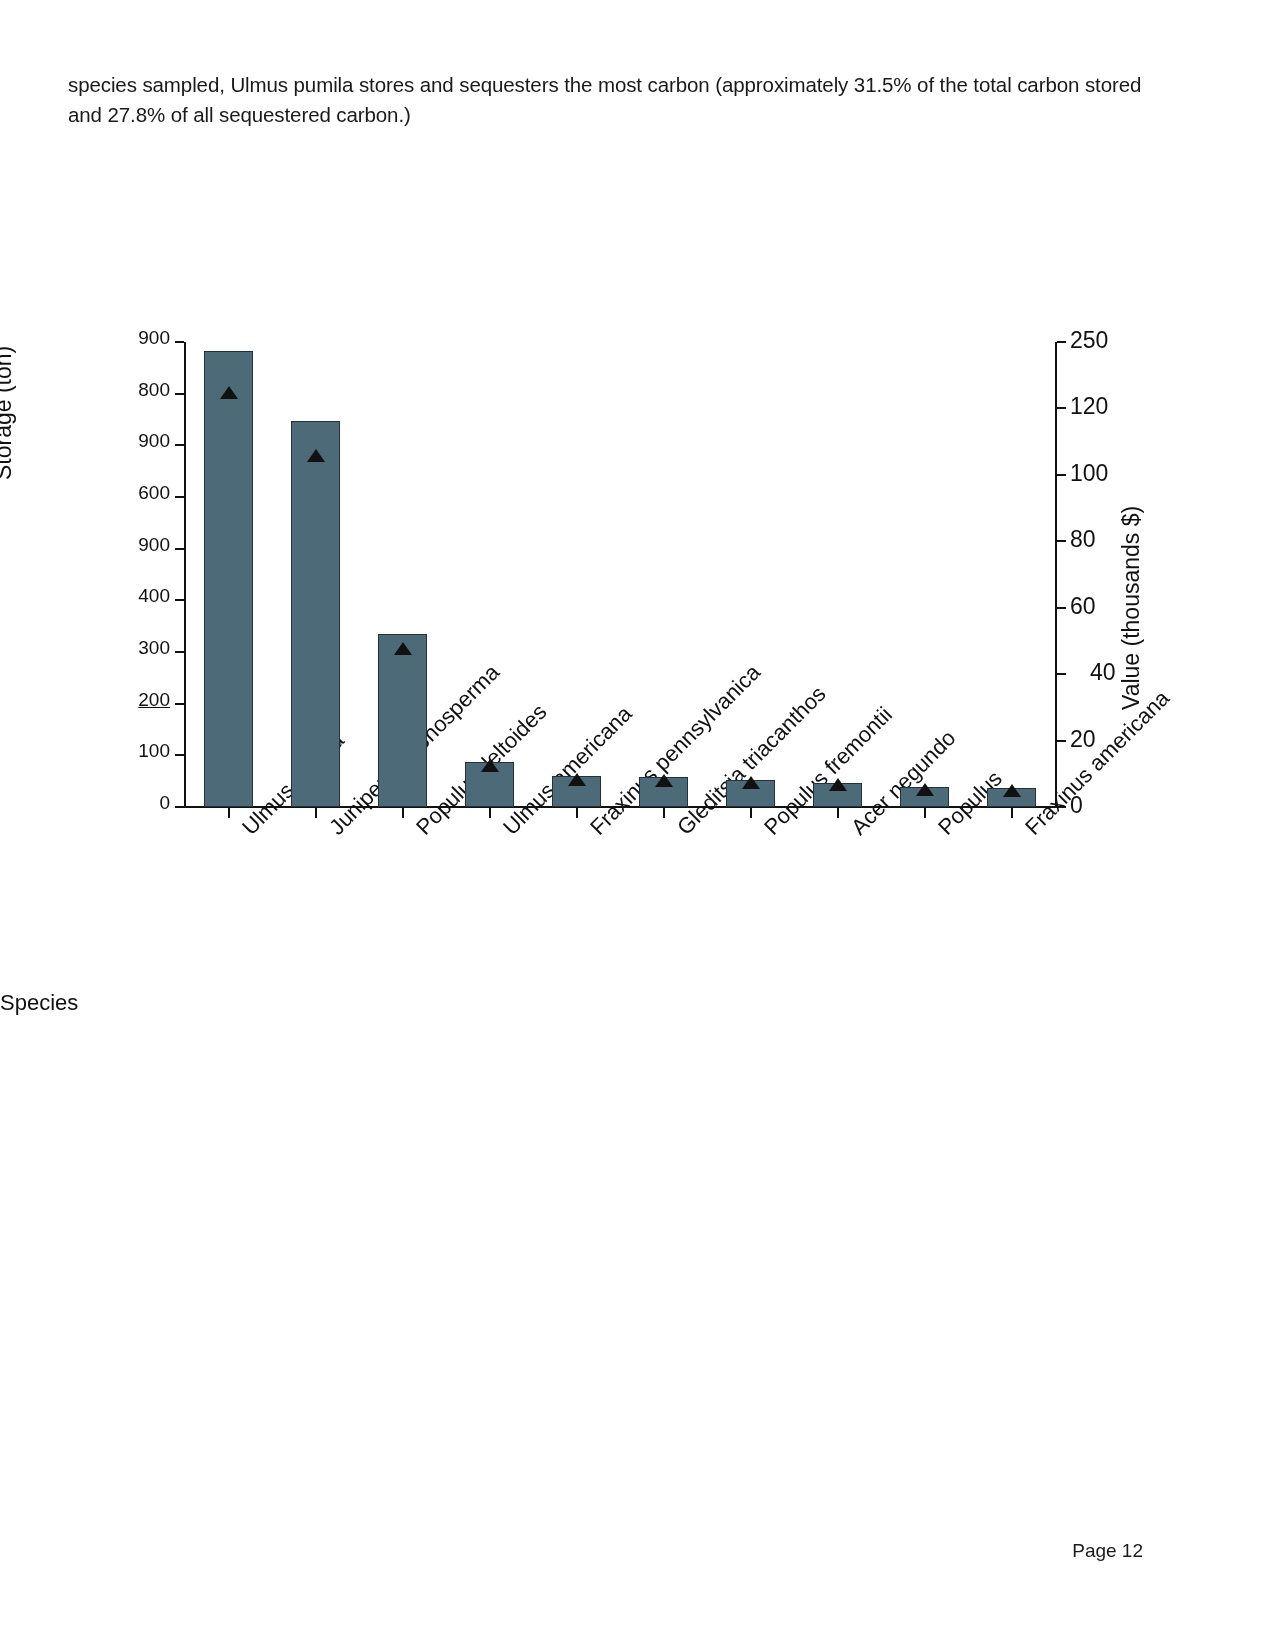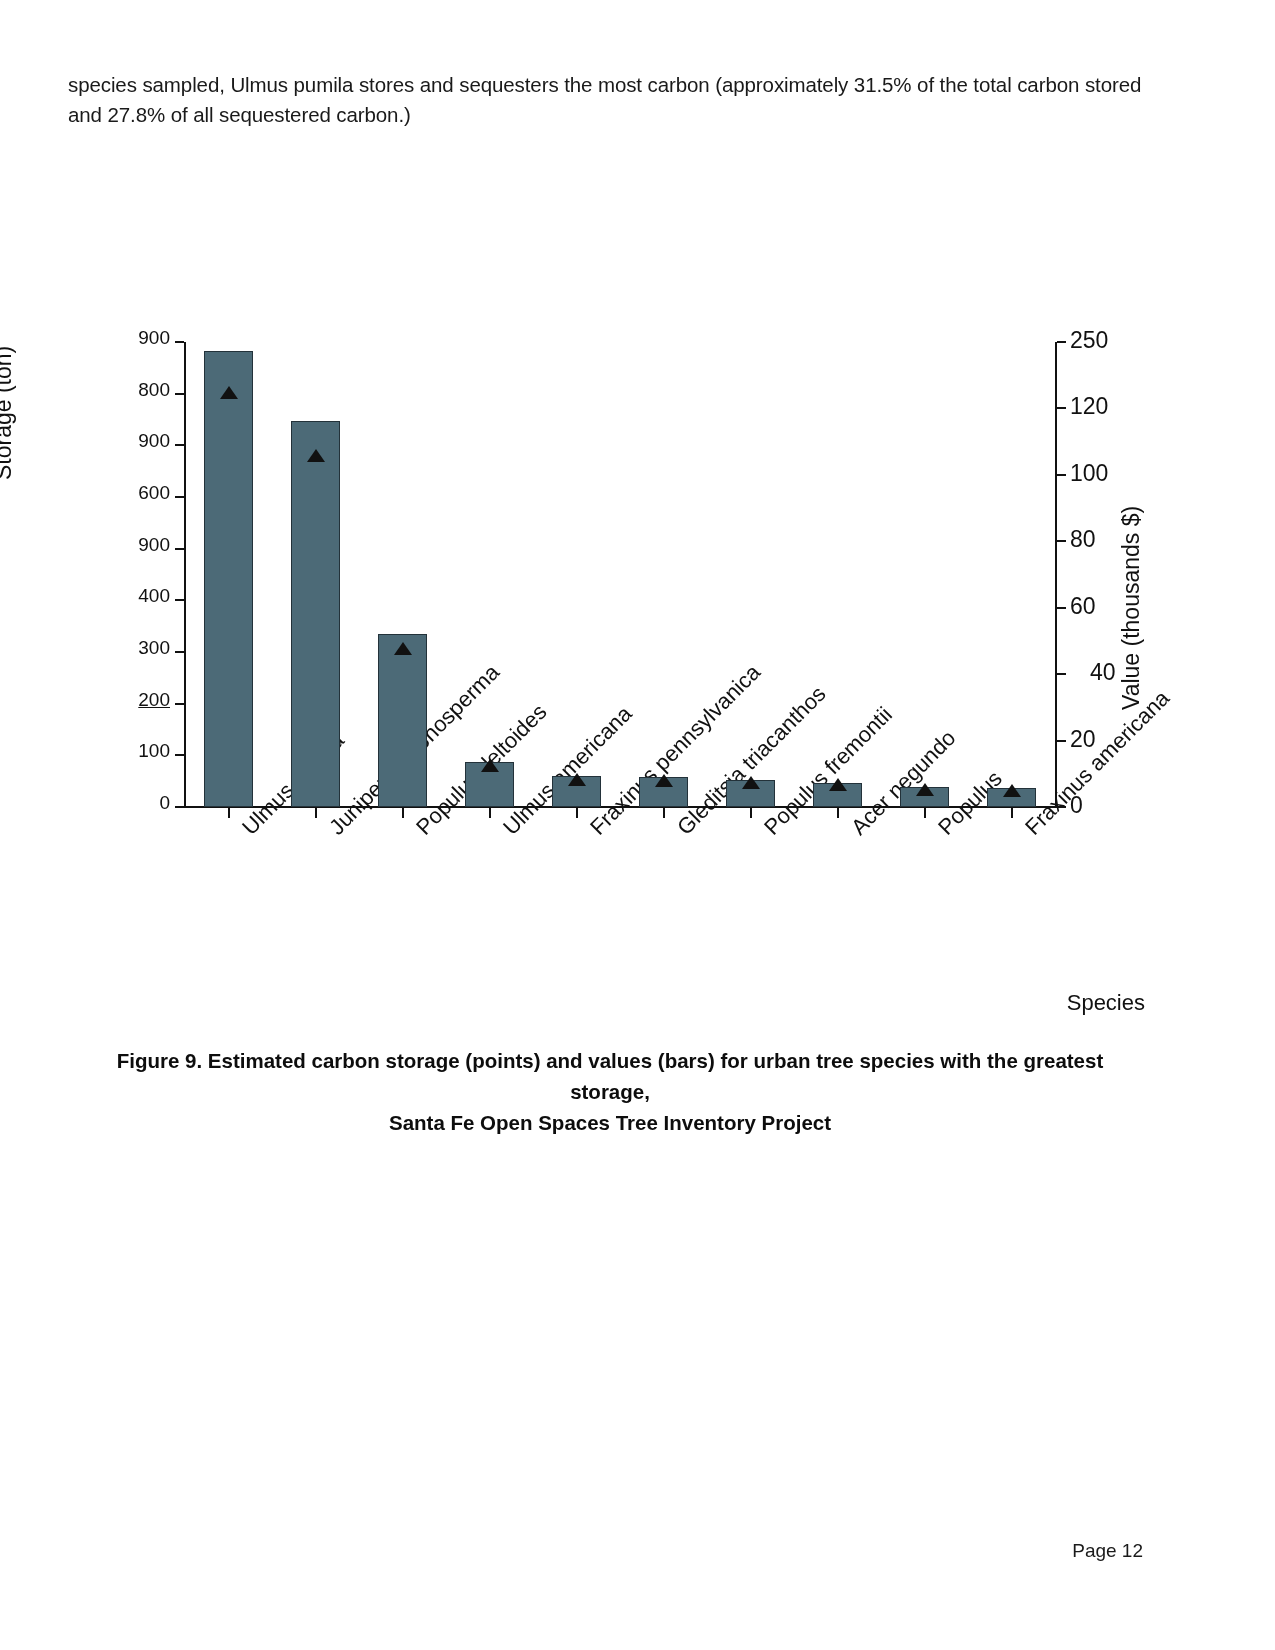--- a/index.html
+++ b/index.html
@@ -142,21 +142,21 @@
     color: #111;
     transform: rotate(-90deg);
     transform-origin: left top;
     white-space: nowrap;
   }
   .xlabel {
     position: absolute;
     left: 0;
     top: 840px;
     width: 1145px;
-    text-align: right;
+    text-align: left;
     font-size: 22px;
     color: #111;
   }
 
   .cat {
     position: absolute;
     top: 672px;
     font-size: 22px;
     color: #111;
     white-space: nowrap;
@@ -278,20 +278,16 @@
         <div class="marker" style="left: 915.5px; top: 632.732px; border-bottom-color: rgb(17, 17, 17);"></div>
         <div class="cat" style="left: 932.5px; transform-origin: left top;">Populus</div>
         <div class="tick-x" style="left: 1010.5px;"></div>
         <div class="bar" style="left: 987.14px; width: 48.72px; top: 638.4px; height: 18.6px; bottom: auto; position: absolute; background: rgb(76, 106, 119);"></div>
         <div class="marker" style="left: 1002.5px; top: 633.729px; border-bottom-color: rgb(17, 17, 17);"></div>
         <div class="cat" style="left: 1019.5px; transform-origin: left top;">Fraxinus americana</div>
       </div>
 
   </div>
 
-  <div class="caption">
-    <span>Figure 9. Estimated carbon storage (points) and values (bars) for urban tree species with the greatest storage,</span><br>
-    <span>Santa Fe Open Spaces Tree Inventory Project</span>
-  </div>
 
 </div>
 
 <div class="footer">Page 12</div>
 
 </body></html>

